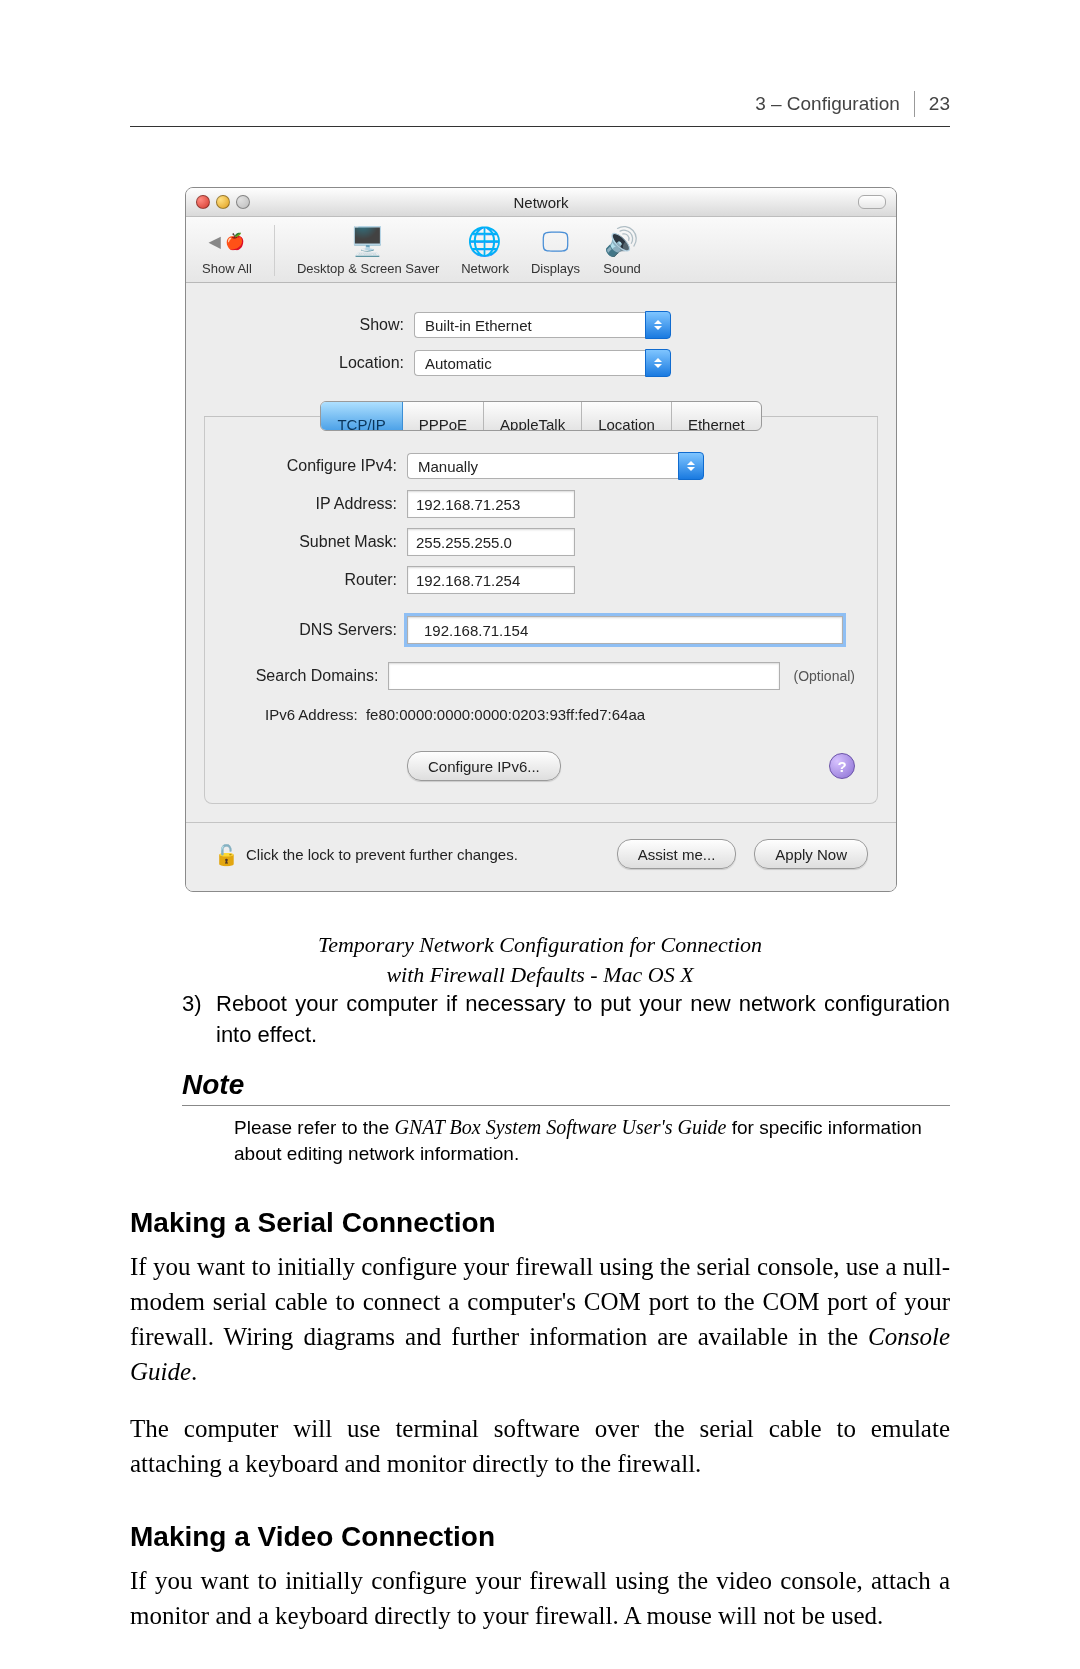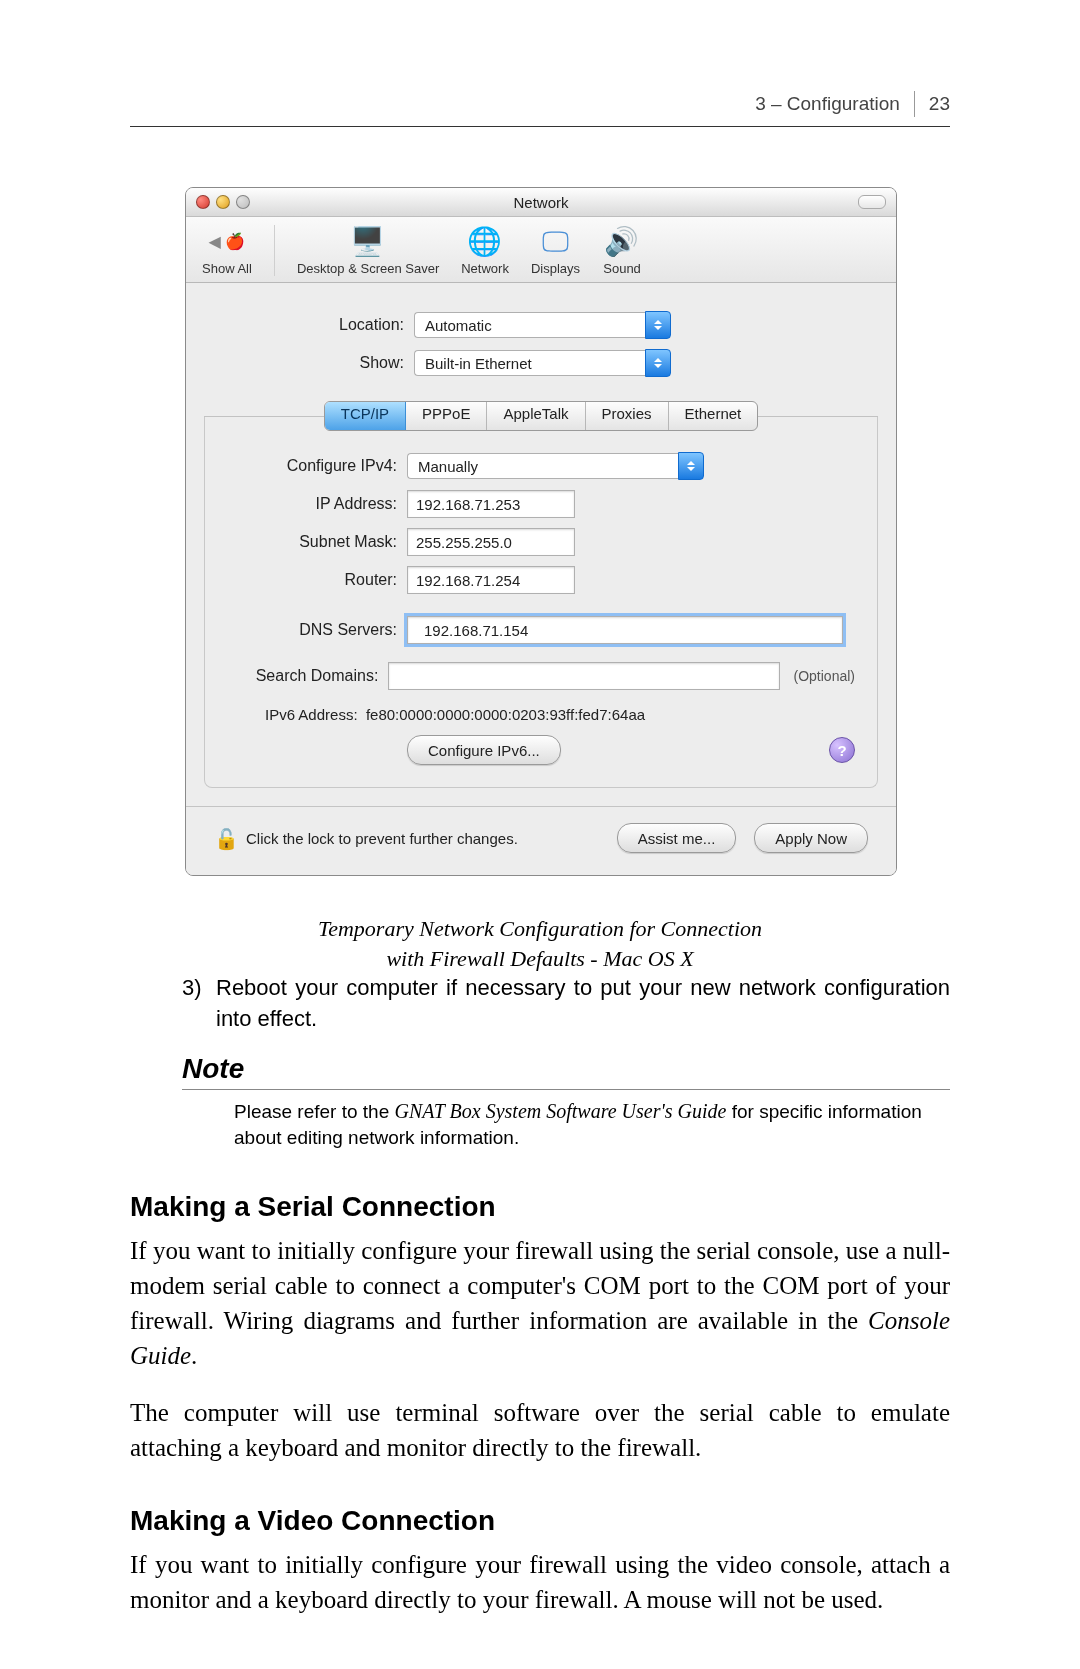--- a/index.html
+++ b/index.html
@@ -29,32 +29,32 @@
   .lbl{width:190px;text-align:right;padding-right:10px;font-size:16px;}
   .aqua-sel{display:flex;align-items:center;}
   .aqua-sel .field{height:24px;border:1px solid #b0b0b0;border-right:none;background:#fff;border-radius:4px 0 0 4px;display:flex;align-items:center;padding:0 10px;font-size:15px;min-width:210px;}
   .aqua-sel .btn{width:24px;height:26px;border-radius:0 4px 4px 0;background:linear-gradient(#7fc5ff,#1a7ae0);display:flex;flex-direction:column;align-items:center;justify-content:center;border:1px solid #106bcf;}
   .aqua-sel .btn::before,.aqua-sel .btn::after{content:"";width:0;height:0;border-left:4px solid transparent;border-right:4px solid transparent;}
   .aqua-sel .btn::before{border-bottom:4px solid #fff;margin-bottom:2px;}
   .aqua-sel .btn::after{border-top:4px solid #fff;}
   .tab-holder{display:flex;justify-content:center;position:relative;margin:24px 0 0 0;height:30px;}
   .tab-line{position:absolute;left:-10px;right:-10px;top:50%;border-top:1px solid #c2c2c2;}
   .tabs{position:relative;display:flex;border:1px solid #9a9a9a;border-radius:6px;overflow:hidden;background:linear-gradient(#fdfdfd,#e4e4e4);}
-  .tab{padding:3px 16px;font-size:15px;border-right:1px solid #b7b7b7;}
+  .tab{padding:14px 16px;font-size:15px;border-right:1px solid #b7b7b7;}
   .tab:last-child{border-right:none;}
   .tab.active{background:linear-gradient(#aee0ff,#4da2e8);color:#0a355b;font-weight:500;border-color:#3c8fd6;}
   .panel{border:1px solid #c8c8c8;border-top:none;border-radius:0 0 8px 8px;margin:-15px -10px 0 -10px;padding:36px 22px 22px 22px;background:#ededed;}
   .txt{height:26px;border:1px solid #b0b0b0;background:#fff;border-radius:0;padding:0 8px;display:flex;align-items:center;font-size:15px;box-shadow:inset 0 1px 2px rgba(0,0,0,.15);}
   .txt.sm{width:150px;}
   .txt.wide{width:410px;padding-left:16px;}
   .focus{outline:3px solid #8fbff4;outline-offset:0;}
   .opt{font-size:14px;color:#555;margin-left:14px;}
   .ipv6-row{font-size:15px;margin:16px 0 0 38px;}
   .aqua-btn{display:inline-flex;align-items:center;height:28px;border:1px solid #9a9a9a;border-radius:14px;background:linear-gradient(#fefefe,#dedede);padding:0 20px;font-size:15px;box-shadow:0 1px 1px rgba(0,0,0,.15);}
-  .cfg6-row{display:flex;align-items:center;margin:12px 0 0 0;}
+  .cfg6-row{display:flex;align-items:center;margin:28px 0 0 0;}
   .help-ico{margin-left:auto;width:24px;height:24px;border-radius:50%;background:radial-gradient(circle at 30% 30%,#d7c2ff,#8a6fd2);display:flex;align-items:center;justify-content:center;color:#fff;font-weight:700;font-size:15px;border:1px solid #6a52a8;}
   .osx-footer{border-top:1px solid #c4c4c4;padding:16px 28px 22px 28px;display:flex;align-items:center;background:#ededed;}
   .lock-ico{width:22px;height:22px;margin-right:10px;font-size:20px;}
   .footer-txt{font-size:15px;flex:1;}
   .footer-btns{display:flex;gap:18px;}
   
   .caption{font-style:italic;text-align:center;font-size:22px;line-height:1.35;margin:38px 0 0 55px;width:710px;font-family:Liberation Serif, serif;}
   .li-3{margin:28px 0 0 52px;font-family:"Helvetica Neue",Arial,sans-serif;font-size:22px;line-height:1.4;text-align:justify;}
   .li-3 .ind{display:block;margin-left:34px;margin-top:-28px;}
   .li-3 .num{float:left;}
@@ -119,41 +119,41 @@
         <div class="tb-item">
           <div class="tb-icon">
               <span class="tb-glyph" style="color:#999">🔊</span>
             </div>
           <span>Sound</span>
         </div>
       </div>
 
       <div class="osx-body">
         <div class="row">
+          <div class="lbl">Show:</div>
+          <div class="aqua-sel">
+            <div class="field">Built-in Ethernet</div>
+            <div class="btn"></div>
+          </div>
+        </div>
+        <div class="row">
           <div class="lbl">Location:</div>
           <div class="aqua-sel">
             <div class="field">Automatic</div>
-            <div class="btn"></div>
-          </div>
-        </div>
-        <div class="row">
-          <div class="lbl">Show:</div>
-          <div class="aqua-sel">
-            <div class="field">Built-in Ethernet</div>
             <div class="btn"></div>
           </div>
         </div>
 
         <div class="tab-holder">
           <div class="tab-line"></div>
           <div class="tabs">
             <div class="tab active">TCP/IP</div>
             <div class="tab">PPPoE</div>
             <div class="tab">AppleTalk</div>
-            <div class="tab">Proxies</div>
+            <div class="tab">Location</div>
             <div class="tab">Ethernet</div>
           </div>
         </div>
 
         <div class="panel">
           <div class="row">
             <div class="lbl" style="width:170px">Configure IPv4:</div>
             <div class="aqua-sel">
               <div class="field" style="min-width:250px">Manually</div>
               <div class="btn"></div>

